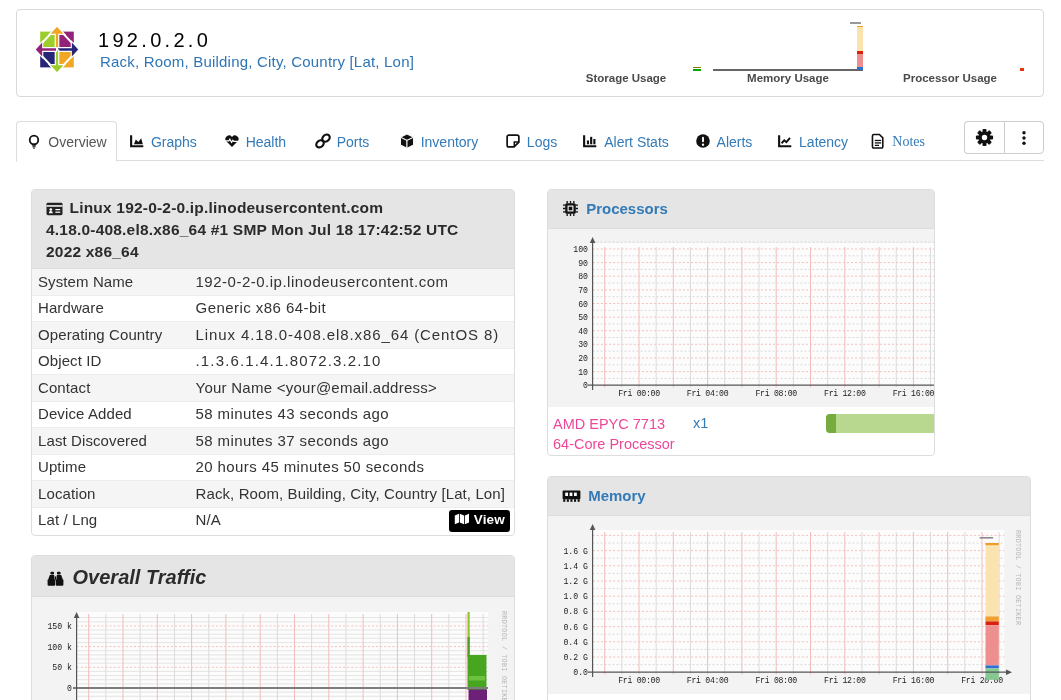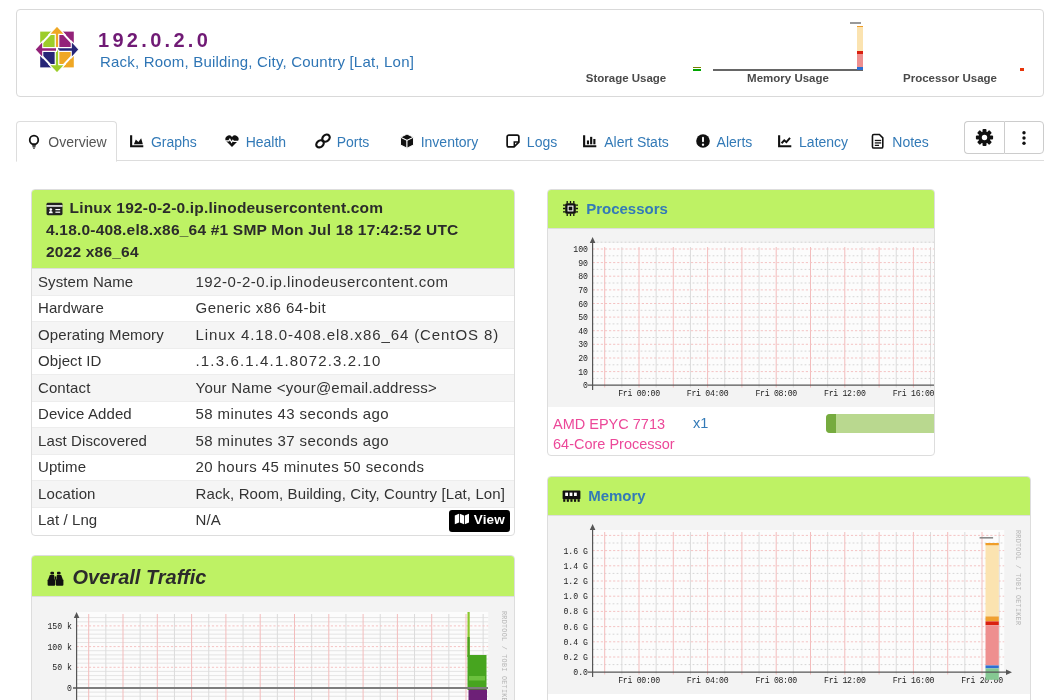--- a/index.html
+++ b/index.html
@@ -1,43 +1,43 @@
 <!DOCTYPE html>
 <html><head><meta charset="utf-8"><style>
 * { margin:0; padding:0; box-sizing:border-box; }
 body { width:1061px; height:700px; overflow:hidden; background:#fff;
   font-family:"Liberation Sans", sans-serif; position:relative; }
 .card { position:absolute; left:16px; top:9px; width:1028px; height:88px;
   border:1px solid #d9d9d9; border-radius:4px; background:#fff; }
 .logo { position:absolute; left:17px; top:15px; }
-.title { position:absolute; left:81px; top:19px; font-size:20px; font-weight:bold; color:#701a75; letter-spacing:3.3px; }
+.title { position:absolute; left:81px; top:19px; font-size:20px; font-weight:normal; color:#000000; letter-spacing:3.3px; }
 .subtitle { position:absolute; left:83px; top:43px; font-size:15px; color:#2e75b5; letter-spacing:0.2px; }
 .minilabel { position:absolute; top:62px; width:160px; text-align:center;
   font-size:11.5px; font-weight:bold; color:#4a4a4a; }
 .tabbar { position:absolute; left:16px; top:160px; width:1028px; border-bottom:1px solid #ddd; }
 .tabs { position:absolute; left:16px; top:121px; height:40px; display:flex; align-items:stretch; }
 .tab { display:flex; align-items:center; gap:6px; padding:0 12px; font-size:14px; color:#337ab7; }
 .tab:nth-child(1) { padding:0 9.3px; }
 .tab:nth-child(3) { padding:0 14.8px; }
 .tab:nth-child(4) { padding:0 13.7px; }
 .tab:nth-child(5) { padding:0 15.7px; }
 .tab:nth-child(6) { padding:0 10.9px; }
 .tab:nth-child(7) { padding:0 14.1px; }
 .tab:nth-child(8) { padding:0 11.7px; }
 .tab:nth-child(9) { padding:0 13px; }
-.tab:nth-child(10) { padding:0 9.2px; }
+.tab:nth-child(10) { padding:0 9.2px;font-family:Liberation Serif, serif; }
 .tab span { position:relative; top:0.5px; }
 .tab.active { background:#fff; border:1px solid #ddd; border-bottom:1px solid #fff; border-radius:4px 4px 0 0; color:#555; z-index:2; height:41px; }
 .ticon { flex:none; }
 .btngroup { position:absolute; left:964px; top:121px; height:33px; display:flex; }
 .btn { width:40px; height:33px; border:1px solid #ccc; background:#fff; display:flex; align-items:center; justify-content:center; }
 .btn:first-child { border-radius:4px 0 0 4px; border-right:none; }
 .btn:last-child { border-radius:0 4px 4px 0; }
 .panel { position:absolute; border:1px solid #ddd; border-radius:4px; background:#fff; overflow:hidden; }
-.phead { background:#bef264; border-bottom:1px solid #ddd; font-weight:bold; }
+.phead { background:#e5e5e5; border-bottom:1px solid #ddd; font-weight:bold; }
 #p-info { left:31px; top:189px; width:484px; height:347px; }
 #p-info .phead { padding:7px 14px; font-size:15.5px; color:#2b2b2b; line-height:22px; height:79px; letter-spacing:0.2px; }
 #p-traffic { left:31px; top:555px; width:484px; height:240px; }
 #p-traffic .phead { height:41px; padding:10px 14px; font-size:20px; color:#2b2b2b;font-style:italic; }
 #p-proc { left:547px; top:189px; width:388px; height:267px; }
 #p-mem { left:547px; top:476px; width:484px; height:240px; }
 .bluehead { height:39px; padding:10px 14px 8px; font-size:15px; color:#337ab7; }
 .bluehead svg { margin-right:3px; }
 #p-traffic .phead svg { margin-right:3px; }
 table.info { width:100%; border-collapse:collapse; font-size:15px; color:#333; letter-spacing:0.1px; }
@@ -224,21 +224,21 @@
       <tbody>
         <tr>
           <td class="k">System Name</td>
           <td style="letter-spacing:0.5px">192-0-2-0.ip.linodeusercontent.com</td>
         </tr>
         <tr>
           <td class="k">Hardware</td>
           <td style="letter-spacing:0.45px">Generic x86 64-bit</td>
         </tr>
         <tr>
-          <td class="k">Operating Memory</td>
+          <td class="k">Operating Country</td>
           <td style="letter-spacing:0.9px">Linux 4.18.0-408.el8.x86_64 (CentOS 8)</td>
         </tr>
         <tr>
           <td class="k">Object ID</td>
           <td style="letter-spacing:1.15px">.1.3.6.1.4.1.8072.3.2.10</td>
         </tr>
         <tr>
           <td class="k">Contact</td>
           <td style="letter-spacing:0.25px">Your Name &lt;your@email.address&gt;</td>
         </tr>

